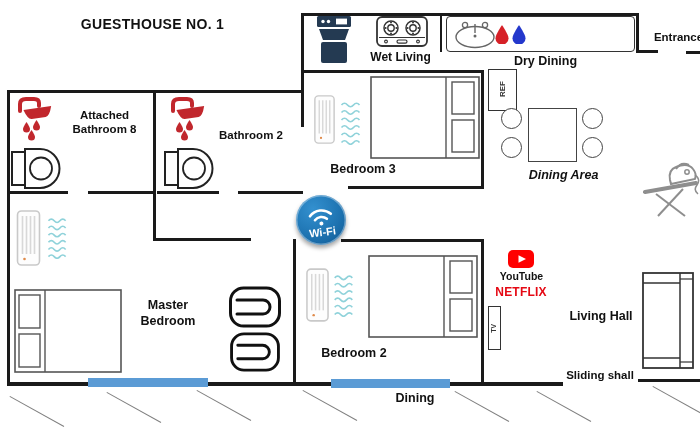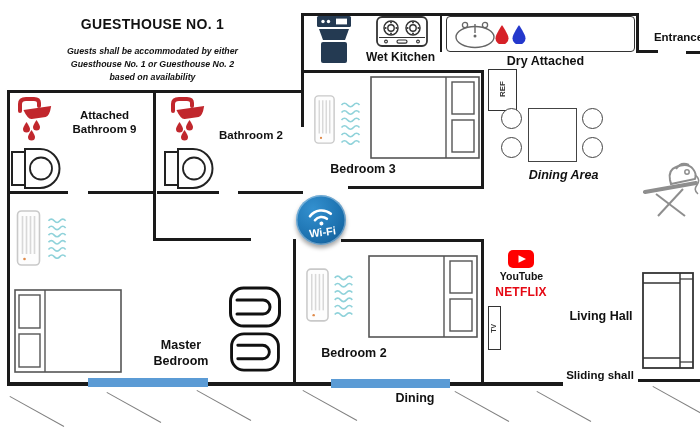--- a/index.html
+++ b/index.html
@@ -55,23 +55,20 @@
 
   <div class="hatch" style="left:10px;top:396px;"></div>
   <div class="hatch" style="left:107px;top:392px;"></div>
   <div class="hatch" style="left:197px;top:390px;"></div>
   <div class="hatch" style="left:303px;top:390px;"></div>
   <div class="hatch" style="left:455px;top:391px;"></div>
   <div class="hatch" style="left:537px;top:391px;"></div>
   <div class="hatch" style="left:653px;top:386px;width:55px;"></div>
 
   <div class="label" style="left:25px;top:16px;width:255px;font-size:14px;letter-spacing:.3px;">GUESTHOUSE NO. 1</div>
-  <div class="label italic-note" style="left:40px;top:45px;width:225px;font-size:8.8px;line-height:1.45;">Guests shall be accommodated by either
-Guesthouse No. 1 or Guesthouse No. 2
-based on availability</div>
 
   <svg class="icon" style="left:316px;top:16px;" width="36" height="47" viewBox="0 0 36 47">
     <rect x="1" y="0" width="34" height="11" rx="1.5" fill="#243a52"></rect>
     <circle cx="7" cy="5.5" r="1.7" fill="#fff"></circle>
       <circle cx="12.5" cy="5.5" r="1.7" fill="#fff"></circle>
     <rect x="20" y="2.6" width="11" height="5.8" fill="#fff"></rect>
     <path d="M3 13 H33 L29 24 H7 Z" fill="#243a52"></path>
     <rect x="5" y="26" width="26" height="21" rx="2" fill="#243a52"></rect>
   </svg>
   <svg class="icon" style="left:376px;top:16px;" width="52" height="31" viewBox="0 0 52 31">
@@ -86,37 +83,37 @@
     <circle cx="37" cy="12" r="3.2" fill="none" stroke="#333" stroke-width="1.4"></circle>
     <circle cx="37" cy="6.6" r="1" fill="#333"></circle>
       <circle cx="37" cy="17.4" r="1" fill="#333"></circle>
     <circle cx="31.6" cy="12" r="1" fill="#333"></circle>
       <circle cx="42.4" cy="12" r="1" fill="#333"></circle>
     <line x1="3" y1="21.5" x2="49" y2="21.5" stroke="#333" stroke-width="1.2"></line>
     <circle cx="10" cy="25.5" r="1.4" fill="none" stroke="#333" stroke-width="1.1"></circle>
     <circle cx="42" cy="25.5" r="1.4" fill="none" stroke="#333" stroke-width="1.1"></circle>
     <rect x="21" y="24" width="10" height="3.2" rx="1.6" fill="none" stroke="#333" stroke-width="1.2"></rect>
   </svg>
-  <div class="label" style="left:348px;top:50px;width:105px;font-size:12px;">Wet Kitchen</div>
+  <div class="label" style="left:348px;top:50px;width:105px;font-size:12px;">Wet Living</div>
 
   <div class="box" style="left:446px;top:16px;width:189px;height:36px;border-radius:4px;"></div>
   <svg class="icon" style="left:452px;top:19px;" width="46" height="31" viewBox="0 0 46 31">
     <ellipse cx="23" cy="18" rx="19" ry="10.5" fill="#fff" stroke="#666" stroke-width="1.4"></ellipse>
     <line x1="23" y1="5" x2="23" y2="14" stroke="#666" stroke-width="1.4"></line>
     <circle cx="13" cy="6" r="2.6" fill="none" stroke="#666" stroke-width="1.3"></circle>
     <circle cx="33" cy="6" r="2.6" fill="none" stroke="#666" stroke-width="1.3"></circle>
     <circle cx="23" cy="17" r="1.5" fill="#666"></circle>
   </svg>
   <svg class="icon" style="left:495px;top:25px;" width="14" height="19" viewBox="0 0 14 19">
     <path d="M7 0 C7 0 .5 9.5 .5 13.2 A6.5 6.5 0 0 0 13.5 13.2 C13.5 9.5 7 0 7 0 Z" fill="#d62027"></path>
   </svg>
   <svg class="icon" style="left:512px;top:25px;" width="14" height="19" viewBox="0 0 14 19">
     <path d="M7 0 C7 0 .5 9.5 .5 13.2 A6.5 6.5 0 0 0 13.5 13.2 C13.5 9.5 7 0 7 0 Z" fill="#2438cc"></path>
   </svg>
-  <div class="label" style="left:493px;top:54px;width:105px;font-size:12.5px;">Dry Attached</div>
+  <div class="label" style="left:493px;top:54px;width:105px;font-size:12.5px;">Dry Dining</div>
   <div class="label" style="left:636px;top:30px;width:85px;font-size:11.5px;">Entrance</div>
 
   <div class="box" style="left:488px;top:69px;width:29px;height:42px;"></div>
   <div class="label rot" style="left:488px;top:84px;width:29px;font-size:8px;color:#333;">REF</div>
 
   <svg class="icon" style="left:314px;top:95px;" width="21" height="49" viewBox="0 0 24 56">
     <rect x="1" y="1" width="22" height="54" rx="4" fill="#fdfdfd" stroke="#c9c9c9" stroke-width="1.6"></rect>
     <line x1="6" y1="6" x2="6" y2="44" stroke="#d8d8d8" stroke-width="1.6"></line>
     <line x1="10" y1="6" x2="10" y2="44" stroke="#d8d8d8" stroke-width="1.6"></line>
     <line x1="14" y1="6" x2="14" y2="44" stroke="#d8d8d8" stroke-width="1.6"></line>
@@ -168,21 +165,21 @@
       <path d="M4.5 27 C4.5 27 1 32 1 34 a3.5 3.5 0 0 0 7 0 C8 32 4.5 27 4.5 27 Z" transform="translate(20 -2)"></path>
       <path d="M4.5 27 C4.5 27 1 32 1 34 a3.5 3.5 0 0 0 7 0 C8 32 4.5 27 4.5 27 Z" transform="translate(15 8)"></path>
     </g>
   </svg>
   <svg class="icon" style="left:10px;top:147px;" width="56" height="43" viewBox="0 0 56 43">
     <rect x="2" y="5" width="13" height="33" fill="#fff" stroke="#222" stroke-width="2"></rect>
     <path d="M15 2 H30 A19.5 19.5 0 0 1 30 41 H15 Z" fill="#fff" stroke="#222" stroke-width="2"></path>
     <circle cx="31" cy="21.5" r="11" fill="none" stroke="#222" stroke-width="1.8"></circle>
   </svg>
   <div class="label" style="left:57px;top:108px;width:95px;font-size:11.5px;">Attached
-Bathroom 9</div>
+Bathroom 8</div>
 
   <svg class="icon" style="left:165px;top:95px;" width="42" height="46" viewBox="0 0 42 46">
     <g fill="#c1272d">
       <path d="M8 16 V9 Q8 4 14 4 H22 Q27 4 27 8 V11" fill="none" stroke="#c1272d" stroke-width="4" stroke-linecap="round"></path>
       <path d="M12 13 H40 Q37 23 33 23 H19 Q15 23 12 13 Z" transform="rotate(-8 26 18)"></path>
       <path d="M4.5 27 C4.5 27 1 32 1 34 a3.5 3.5 0 0 0 7 0 C8 32 4.5 27 4.5 27 Z" transform="translate(10 0)"></path>
       <path d="M4.5 27 C4.5 27 1 32 1 34 a3.5 3.5 0 0 0 7 0 C8 32 4.5 27 4.5 27 Z" transform="translate(20 -2)"></path>
       <path d="M4.5 27 C4.5 27 1 32 1 34 a3.5 3.5 0 0 0 7 0 C8 32 4.5 27 4.5 27 Z" transform="translate(15 8)"></path>
     </g>
   </svg>
@@ -221,21 +218,21 @@
       <path d="M1 34 q3 -3.5 6 0 t6 0 t6 0"></path>
         <path d="M1 41.5 q3 -3.5 6 0 t6 0 t6 0"></path>
     </g>
   </svg>
   <svg class="icon" style="left:14px;top:289px;" width="108" height="84" viewBox="0 0 108 84">
     <rect x="1" y="1" width="106" height="82" fill="#fff" stroke="#555" stroke-width="1.6"></rect>
     <line x1="31" y1="1" x2="31" y2="83" stroke="#555" stroke-width="1.4"></line>
     <rect x="5" y="6" width="21" height="33" fill="#fff" stroke="#555" stroke-width="1.4"></rect>
     <rect x="5" y="45" width="21" height="33" fill="#fff" stroke="#555" stroke-width="1.4"></rect>
   </svg>
-  <div class="label" style="left:132px;top:298px;width:98px;font-size:12.5px;margin-top:40px;">Master
+  <div class="label" style="left:119px;top:298px;width:98px;font-size:12.5px;">Master
 Bedroom</div>
   <svg class="icon" style="left:228px;top:284px;" width="54" height="46" viewBox="0 0 54 46">
     <rect x="2.5" y="4" width="49" height="38" rx="13" fill="#fff" stroke="#111" stroke-width="3"></rect>
     <path d="M9 16 H35 a7 7 0 0 1 0 14 H9" fill="none" stroke="#111" stroke-width="3" stroke-linecap="round"></path>
   </svg>
   <svg class="icon" style="left:228px;top:330px;" width="54" height="44" viewBox="0 0 54 46">
     <rect x="2.5" y="4" width="49" height="38" rx="13" fill="#fff" stroke="#111" stroke-width="3"></rect>
     <path d="M9 16 H35 a7 7 0 0 1 0 14 H9" fill="none" stroke="#111" stroke-width="3" stroke-linecap="round"></path>
   </svg>
 

